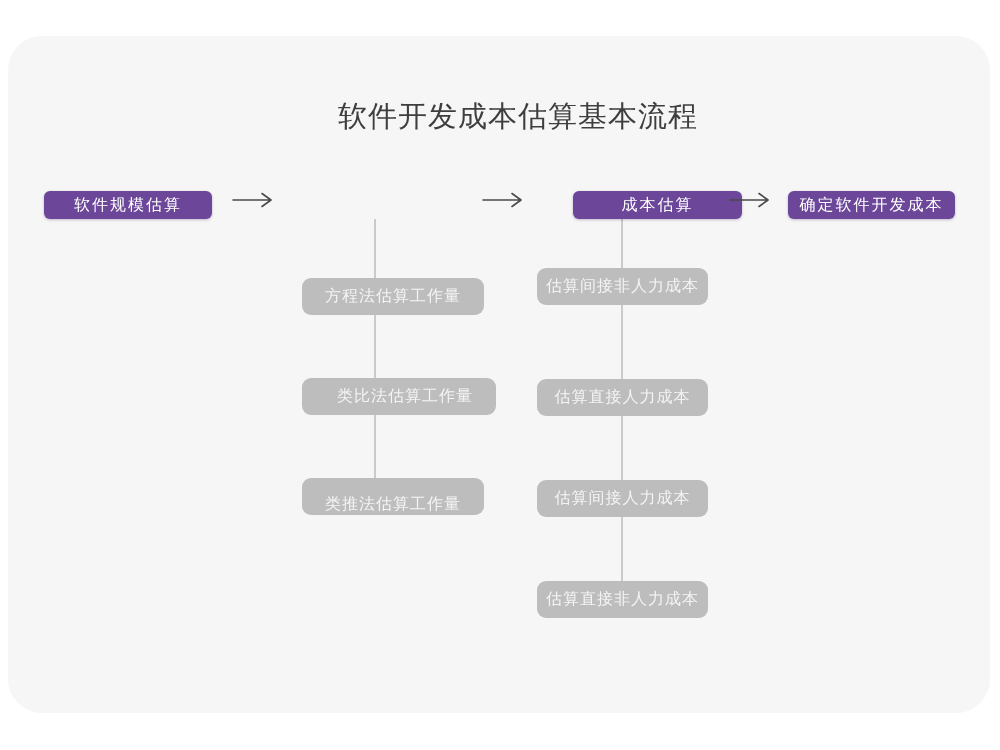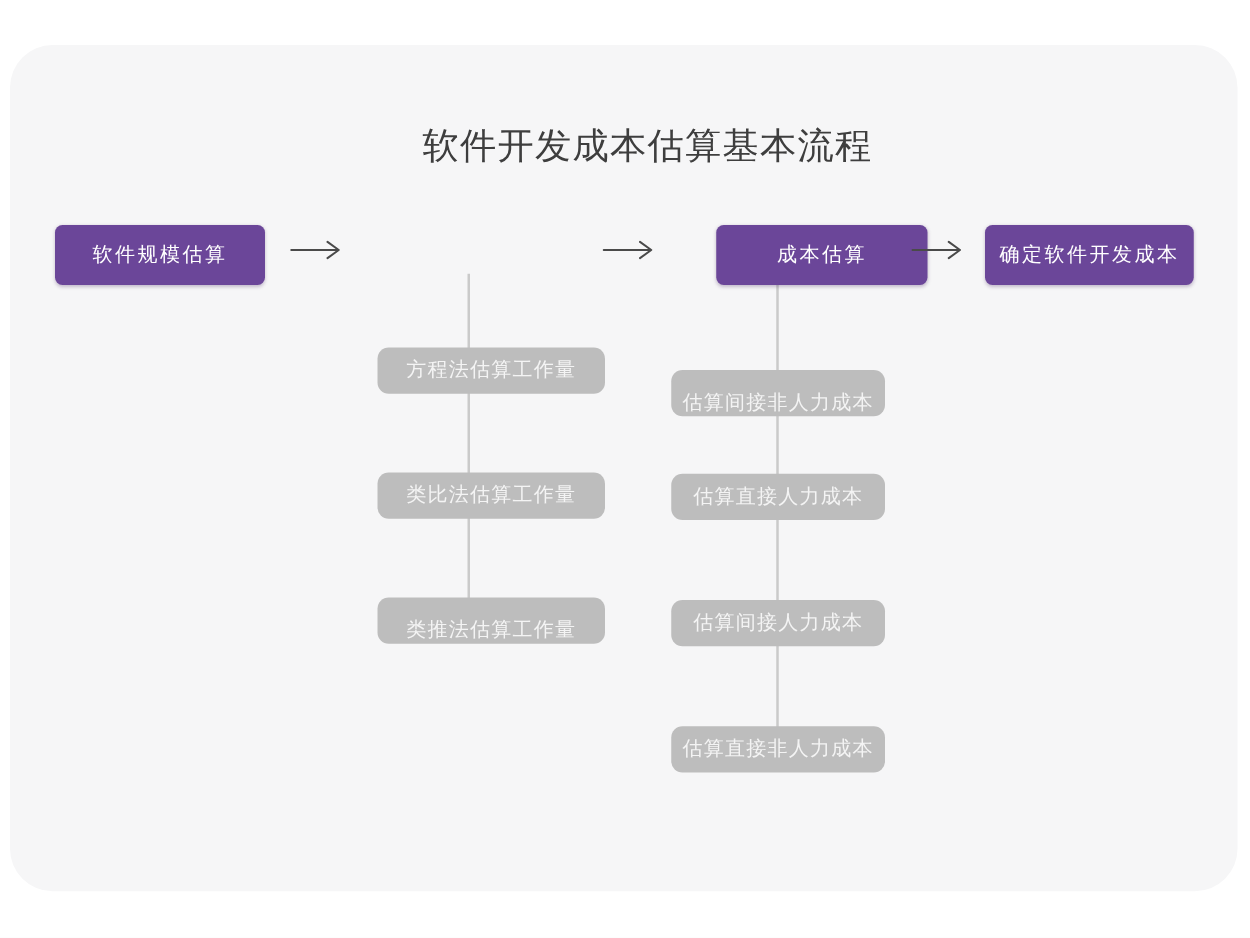--- a/index.html
+++ b/index.html
@@ -22,21 +22,21 @@
     left:0; top:97px;
     width:100%;
     text-align:center;
     font-size:29px;
     letter-spacing:1px;
     color:#3e3e3e;
     padding-left:18px;
   }
   .stage {
     position:absolute;
-    top:180px; height:48px;
+    top:191px; height:28px;
     background:#6b4699;
     border-radius:6px;
     color:#ffffff;
     font-size:16px;
     letter-spacing:2px;
     display:flex; align-items:center; justify-content:center;
     box-shadow:0 1px 3px rgba(60,30,90,0.28);
   }
   .s1 { left:44px;  width:168px; }
   .s2 { left:290px; width:170px; }
@@ -62,23 +62,23 @@
     background:#bdbdbd;
     border-radius:9px;
     color:#f4f4f4;
     font-size:16px;
     letter-spacing:1px;
     display:flex; align-items:center; justify-content:center;
   }
   .c1 { left:302px; width:182px; }
   .c2 { left:537px; width:171px; }
   .r1 { top:278px; }
-  .r2 { top:378px; }
+  .r2 { top:378px;padding-left:12px; }
   .r3 { top:478px;align-items:flex-end; }
-  .q1 { top:296px;align-items:flex-end; }
+  .q1 { top:268px; }
   .q2 { top:379px; }
   .q3 { top:480px; }
   .q4 { top:581px; }
 </style>
 </head>
 <body>
 
 <div class="canvas">
   <div class="card"></div>
 

